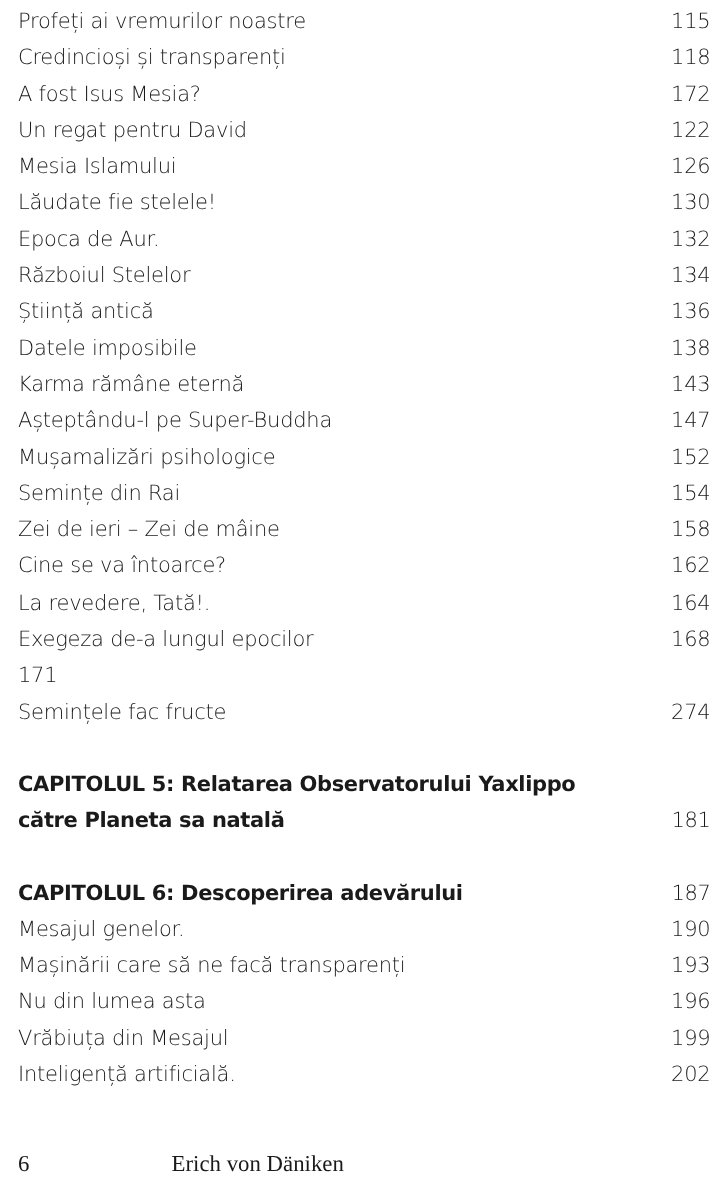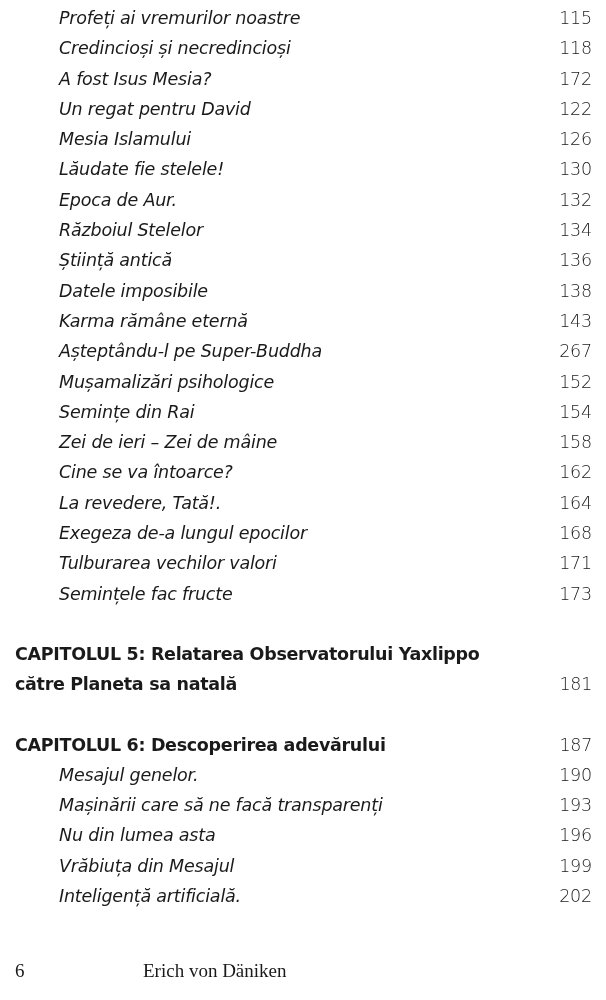--- a/index.html
+++ b/index.html
@@ -24,24 +24,22 @@
       display: flex;
       justify-content: space-between;
       align-items: baseline;
       height: 30.3px;
       font-family: "DejaVu Sans", sans-serif;
       font-size: 17.5px;
       letter-spacing: -0.2px;
       line-height: 30.3px;
     }
     .row .title {
-      font-style: italic;
       font-weight: 300;
       white-space: nowrap;
-      margin-left: 44px;
     }
     .row .page {
       font-style: normal;
       font-weight: 300;
       text-align: center;
       white-space: nowrap;
     }
     .chapter {
       font-family: "DejaVu Sans", sans-serif;
       font-size: 17.5px;
@@ -81,21 +79,21 @@
 </head>
 <body>
 
 <div class="toc">
 
   <div class="row">
       <span class="title">Profeți ai vremurilor noastre</span>
       <span class="page">115</span>
     </div>
   <div class="row">
-      <span class="title">Credincioși și necredincioși</span>
+      <span class="title">Credincioși și transparenți</span>
       <span class="page">118</span>
     </div>
   <div class="row">
       <span class="title">A fost Isus Mesia?</span>
       <span class="page">172</span>
     </div>
   <div class="row">
       <span class="title">Un regat pentru David</span>
       <span class="page">122</span>
     </div>
@@ -122,21 +120,21 @@
   <div class="row">
       <span class="title">Datele imposibile</span>
       <span class="page">138</span>
     </div>
   <div class="row">
       <span class="title">Karma rămâne eternă</span>
       <span class="page">143</span>
     </div>
   <div class="row">
       <span class="title">Așteptându-l pe Super-Buddha</span>
-      <span class="page">267</span>
+      <span class="page">147</span>
     </div>
   <div class="row">
       <span class="title">Mușamalizări psihologice</span>
       <span class="page">152</span>
     </div>
   <div class="row">
       <span class="title">Semințe din Rai</span>
       <span class="page">154</span>
     </div>
   <div class="row">
@@ -149,26 +147,25 @@
     </div>
   <div class="row">
       <span class="title">La revedere, Tată!.</span>
       <span class="page">164</span>
     </div>
   <div class="row">
       <span class="title">Exegeza de-a lungul epocilor</span>
       <span class="page">168</span>
     </div>
   <div class="row">
-      <span class="title">Tulburarea vechilor valori</span>
       <span class="page">171</span>
     </div>
   <div class="row">
       <span class="title">Semințele fac fructe</span>
-      <span class="page">173</span>
+      <span class="page">274</span>
     </div>
 
   <div class="gap"></div>
 
   <div class="chapter">
     <div class="chapter-line">
       <span class="title">CAPITOLUL 5: Relatarea Observatorului Yaxlippo</span>
     </div>
     <div class="chapter-line">
       <span class="title">către Planeta sa natală</span>

